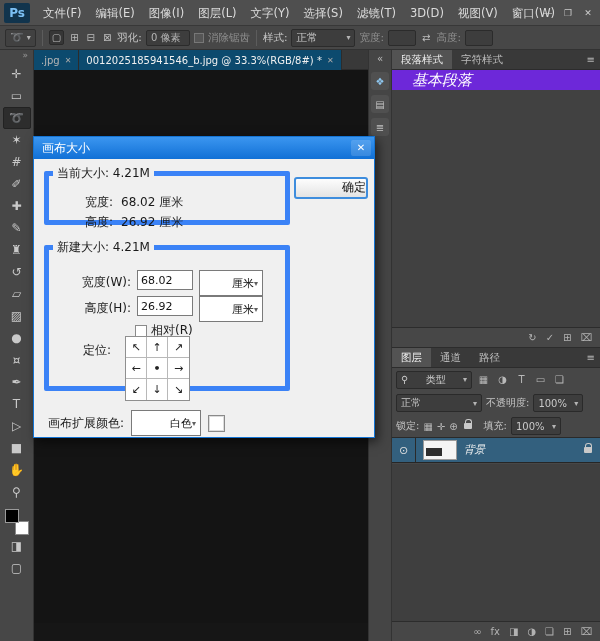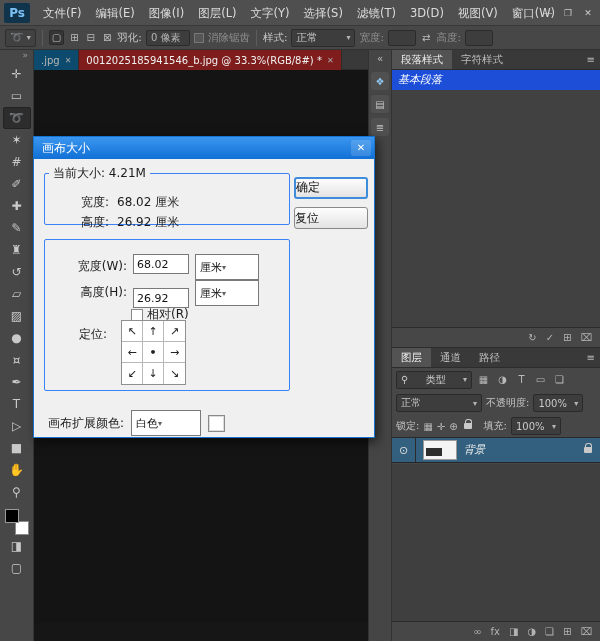--- a/index.html
+++ b/index.html
@@ -35,21 +35,21 @@
   .tool.active{background:#2d2d2d;border:1px solid #222;border-radius:2px;color:#fff}
   .swatches{position:relative;width:24px;height:26px;margin-top:6px;flex:0 0 auto}
   .fg-swatch{position:absolute;left:0;top:0;width:14px;height:14px;background:#000;border:1px solid #9a9a9a;z-index:2}
   .bg-swatch{position:absolute;right:0;bottom:0;width:14px;height:14px;background:#fff;border:1px solid #888}
 
   
   .canvas-area{position:absolute;left:34px;top:50px;width:334px;height:591px;background:#161616}
   .tabbar{position:absolute;left:0;top:0;width:100%;height:20px;background:#393939;display:flex;border-bottom:1px solid #2c2c2c}
   .doc-tab{display:flex;align-items:center;gap:5px;padding:0 7px;font-size:10px;height:20px;white-space:nowrap}
   .doc-tab.inactive{background:#0c4a6e;color:#b5b5b5;border-right:1px solid #2c2c2c;max-width:58px;overflow:hidden}
-  .doc-tab.active{background:#7f1d1d;color:#f0f0f0;border-right:1px solid #2c2c2c;overflow:hidden}
+  .doc-tab.active{background:#0c4a6e;color:#f0f0f0;border-right:1px solid #2c2c2c;overflow:hidden}
   .tab-close{color:#a8a8a8;font-size:8px}
   .canvas{position:absolute;left:0;top:20px;width:100%;height:553px;background:#141414}
   .statusbar{position:absolute;left:0;bottom:0;width:100%;height:18px;background:#3f3f3f;border-top:1px solid #2c2c2c;display:flex;align-items:center;color:#c5c5c5;font-size:10px;padding:0 6px;gap:6px}
   .doc-info-icon{color:#9a9a9a;font-size:9px}
   .hscroll{position:relative;flex:1;height:9px;background:#2d2d2d;border-radius:4px;margin-left:44px;margin-right:2px}
   .hscroll-thumb{position:absolute;left:5%;top:1px;width:92%;height:7px;background:#6f6f6f;border-radius:3px}
 
   
   .dock-strip{position:absolute;left:368px;top:50px;width:24px;height:591px;background:#454545;border-left:1px solid #333;border-right:1px solid #333;display:flex;flex-direction:column;align-items:center;padding-top:3px;gap:5px;color:#bbb}
   .strip-expand{font-size:10px;height:14px;color:#bdbdbd}
@@ -60,21 +60,21 @@
   .panels{position:absolute;left:392px;top:50px;width:208px;height:449px;background:#474747}
   .panel-tabs{position:relative;display:flex;height:19px;background:#393939;align-items:stretch;font-size:10.5px;color:#bdbdbd}
   .panel-tab{padding:0 9px;line-height:19px;white-space:nowrap}
   .panel-tab.active{background:#535353;color:#ededed}
   .panel-menu{position:absolute;right:5px;top:0;line-height:19px;color:#b5b5b5;font-size:10px}
   .panel-footer{position:absolute;left:0;bottom:0;width:100%;height:20px;background:#474747;border-top:1px solid #2c2c2c;display:flex;justify-content:flex-end;align-items:center;gap:9px;padding:0 8px;color:#b2b2b2;font-size:10px}
   .footer-icon{font-size:10px}
 
   .styles-panel{position:absolute;left:0;top:0;width:100%;height:297px}
   .styles-body{position:absolute;left:0;top:19px;width:100%;height:258px;background:#414141;border-top:1px solid #2c2c2c}
-  .style-item{height:20px;line-height:20px;background:#1d4ed8;color:#fff;padding-left:6px;font-size:11px;font-style:italic}
+  .style-item{height:20px;line-height:20px;background:#6d28d9;color:#fff;padding-left:20px;font-size:15px;font-style:italic}
 
   .layers-panel{position:absolute;left:0;top:297px;width:100%;height:294px;border-top:1px solid #2c2c2c}
   .lr{position:absolute;left:0;right:0;display:flex;align-items:center;gap:4px;padding:0 4px;color:#c5c5c5;font-size:10px}
   .lr-filter{top:19px;height:24px;border-top:1px solid #2c2c2c;background:#474747}
   .kind-select{display:flex;align-items:center;gap:3px;background:#3d3d3d;border:1px solid #2a2a2a;border-radius:2px;height:18px;padding:0 4px;color:#c9c9c9;font-size:10px;width:76px;justify-content:space-between}
   .filter-icon{width:15px;text-align:center;color:#b9b9b9;font-size:10px}
   .lr-blend{top:43px;height:24px}
   .dd{display:flex;align-items:center;justify-content:space-between;background:#3d3d3d;border:1px solid #2a2a2a;border-radius:2px;height:18px;padding:0 4px;color:#c9c9c9;font-size:10px}
   .dd.blend{width:86px}
   .dd.mini{width:50px}
@@ -88,36 +88,36 @@
   .layers-empty{position:absolute;left:0;right:0;top:116px;bottom:20px;background:#3f3f3f}
 
   .css-lock{position:relative;width:8px;height:6px;background:#c9c9c9;border-radius:1px;display:inline-block;margin:0 8px 0 2px}
   .css-lock:before{content:"";position:absolute;left:1px;top:-4px;width:5px;height:4px;border:1px solid #c9c9c9;border-bottom:none;border-radius:3px 3px 0 0}
 
   
   .dialog{position:absolute;left:33px;top:136px;width:342px;height:302px;background:#f0f0f0;border:1px solid #1474d4;box-shadow:3px 4px 10px rgba(0,0,0,.55);z-index:20}
   .dialog-title{position:absolute;left:0;top:0;right:0;height:22px;background:linear-gradient(#3b96f0,#1170d6);color:#fff;font-size:12px;line-height:22px;padding-left:8px}
   .dialog-close{position:absolute;right:3px;top:3px;width:20px;height:16px;display:flex;align-items:center;justify-content:center;color:#fff;font-size:10px;background:rgba(255,255,255,.15);border-radius:2px}
   .dialog-body{position:absolute;left:0;top:22px;right:0;bottom:0;background:#f0f0f0;color:#1a1a1a;font-size:12px}
-  fieldset{position:absolute;border:1px solid #3b82f6;border-radius:2px;background:transparent}
+  fieldset{position:absolute;border:5px solid #3b82f6;border-radius:2px;background:transparent}
   legend{font-size:12px;padding:0 4px;margin-left:4px;color:#1a1a1a}
   .fs-current{left:10px;top:6px;width:246px;height:60px}
   .cur-row{position:absolute;left:0;display:flex}
   .cur-row.r1{top:12px}.cur-row.r2{top:32px}
   .cur-label{width:64px;text-align:right}
   .cur-val{margin-left:8px}
-  .btn{position:absolute;left:260px;width:74px;height:22px;background:linear-gradient(#fdfdfd,#e3e3e3);border:1px solid #8a8a8a;border-radius:3px;text-align:left;line-height:20px;font-size:12px;color:#111}
+  .btn{position:absolute;left:260px;width:74px;height:22px;background:linear-gradient(#fdfdfd,#e3e3e3);border:1px solid #8a8a8a;border-radius:3px;text-align:right;line-height:20px;font-size:12px;color:#111}
   .btn-ok{top:18px;border:2px solid #3e8ddd;line-height:17px}
   .btn-reset{top:48px}
   .fs-new{left:10px;top:80px;width:246px;height:152px}
   .ns-label{position:absolute;left:6px;width:76px;text-align:right}
   .ns-label.l1{top:18px}.ns-label.l2{top:44px}
   .num-input{position:absolute;left:88px;width:56px;height:20px;border:1px solid #7a7a7a;background:#fff;font-size:11px;padding:0 3px;font-family:inherit;color:#111}
-  .num-input.i1{top:14px}.num-input.i2{top:48px}
-  .unit-select{display:flex;align-items:center;justify-content:flex-start;width:64px;height:15px;border:1px solid #7a7a7a;background:#fff;padding:12px 4px;font-size:11px;color:#111}
+  .num-input.i1{top:14px}.num-input.i2{top:40px}
+  .unit-select{display:flex;align-items:center;justify-content:flex-end;width:64px;height:15px;border:1px solid #7a7a7a;background:#fff;padding:12px 4px;font-size:11px;color:#111}
   .unit-select .caret{color:#444}
   .us1{position:absolute;left:150px;top:14px}
   .us2{position:absolute;left:150px;top:40px}
   .chk-row{position:absolute;left:86px;top:66px;display:flex;align-items:center;gap:4px}
   .cb{width:12px;height:12px;background:#fff;border:1px solid #8a8a8a;display:inline-block}
   .anchor-label{position:absolute;left:28px;top:86px;width:40px;text-align:center}
   .anchor-grid{position:absolute;left:76px;top:80px;display:grid;grid-template-columns:repeat(3,21px);grid-template-rows:repeat(3,21px);border:1px solid #8f8f8f;background:#fff}
   .ac{display:flex;align-items:center;justify-content:center;font-size:11px;color:#222;border-right:1px solid #b8b8b8;border-bottom:1px solid #b8b8b8}
   .ac:nth-child(3n){border-right:none}
   .ac:nth-child(n+7){border-bottom:none}
@@ -329,23 +329,23 @@
           <span class="cur-label">宽度:</span>
           <span class="cur-val">68.02 厘米</span>
         </div>
         <div class="cur-row r2">
           <span class="cur-label">高度:</span>
           <span class="cur-val">26.92 厘米</span>
         </div>
       </fieldset>
 
       <div class="btn btn-ok">确定</div>
-      <div class="btn btn-reset">复位</div>
 
       <fieldset class="fs-new">
+        <legend>新建大小: 4.21M</legend>
         <span class="ns-label l1">宽度(W):</span>
         <input class="num-input i1" value="68.02" style="">
         <div class="unit-select us1">
           <span>厘米</span>
           <span class="caret">▾</span>
         </div>
         <span class="ns-label l2">高度(H):</span>
         <input class="num-input i2" value="26.92" style="">
         <div class="unit-select us2">
           <span>厘米</span>

